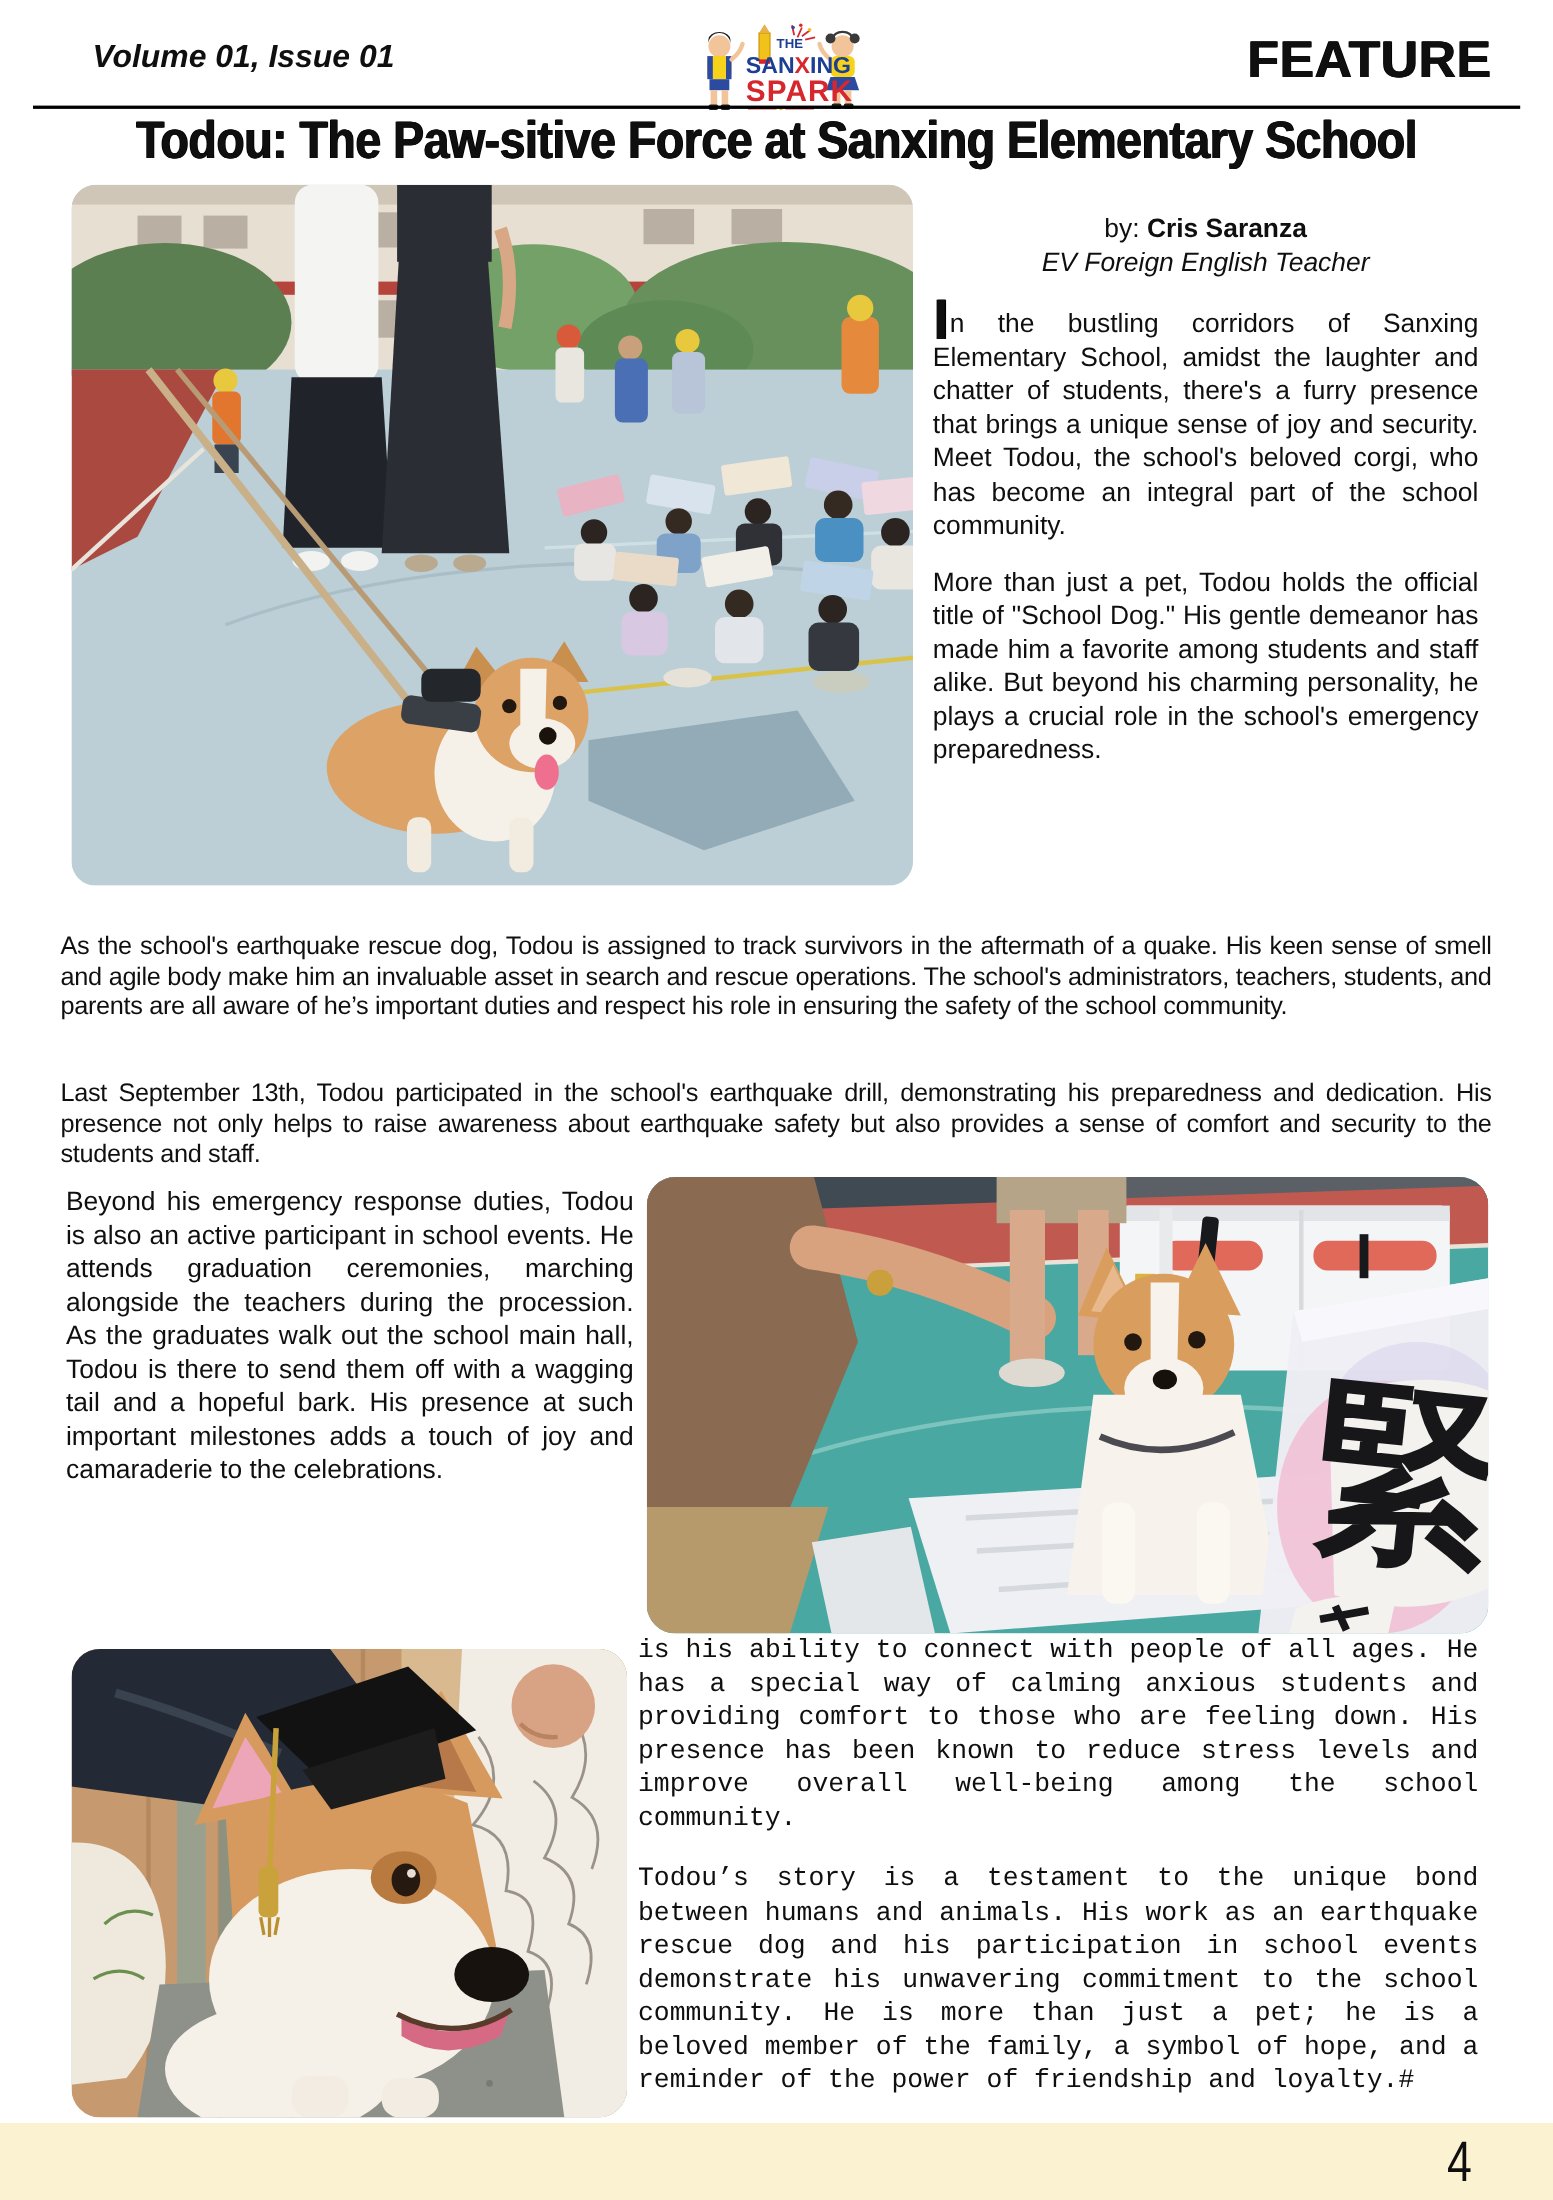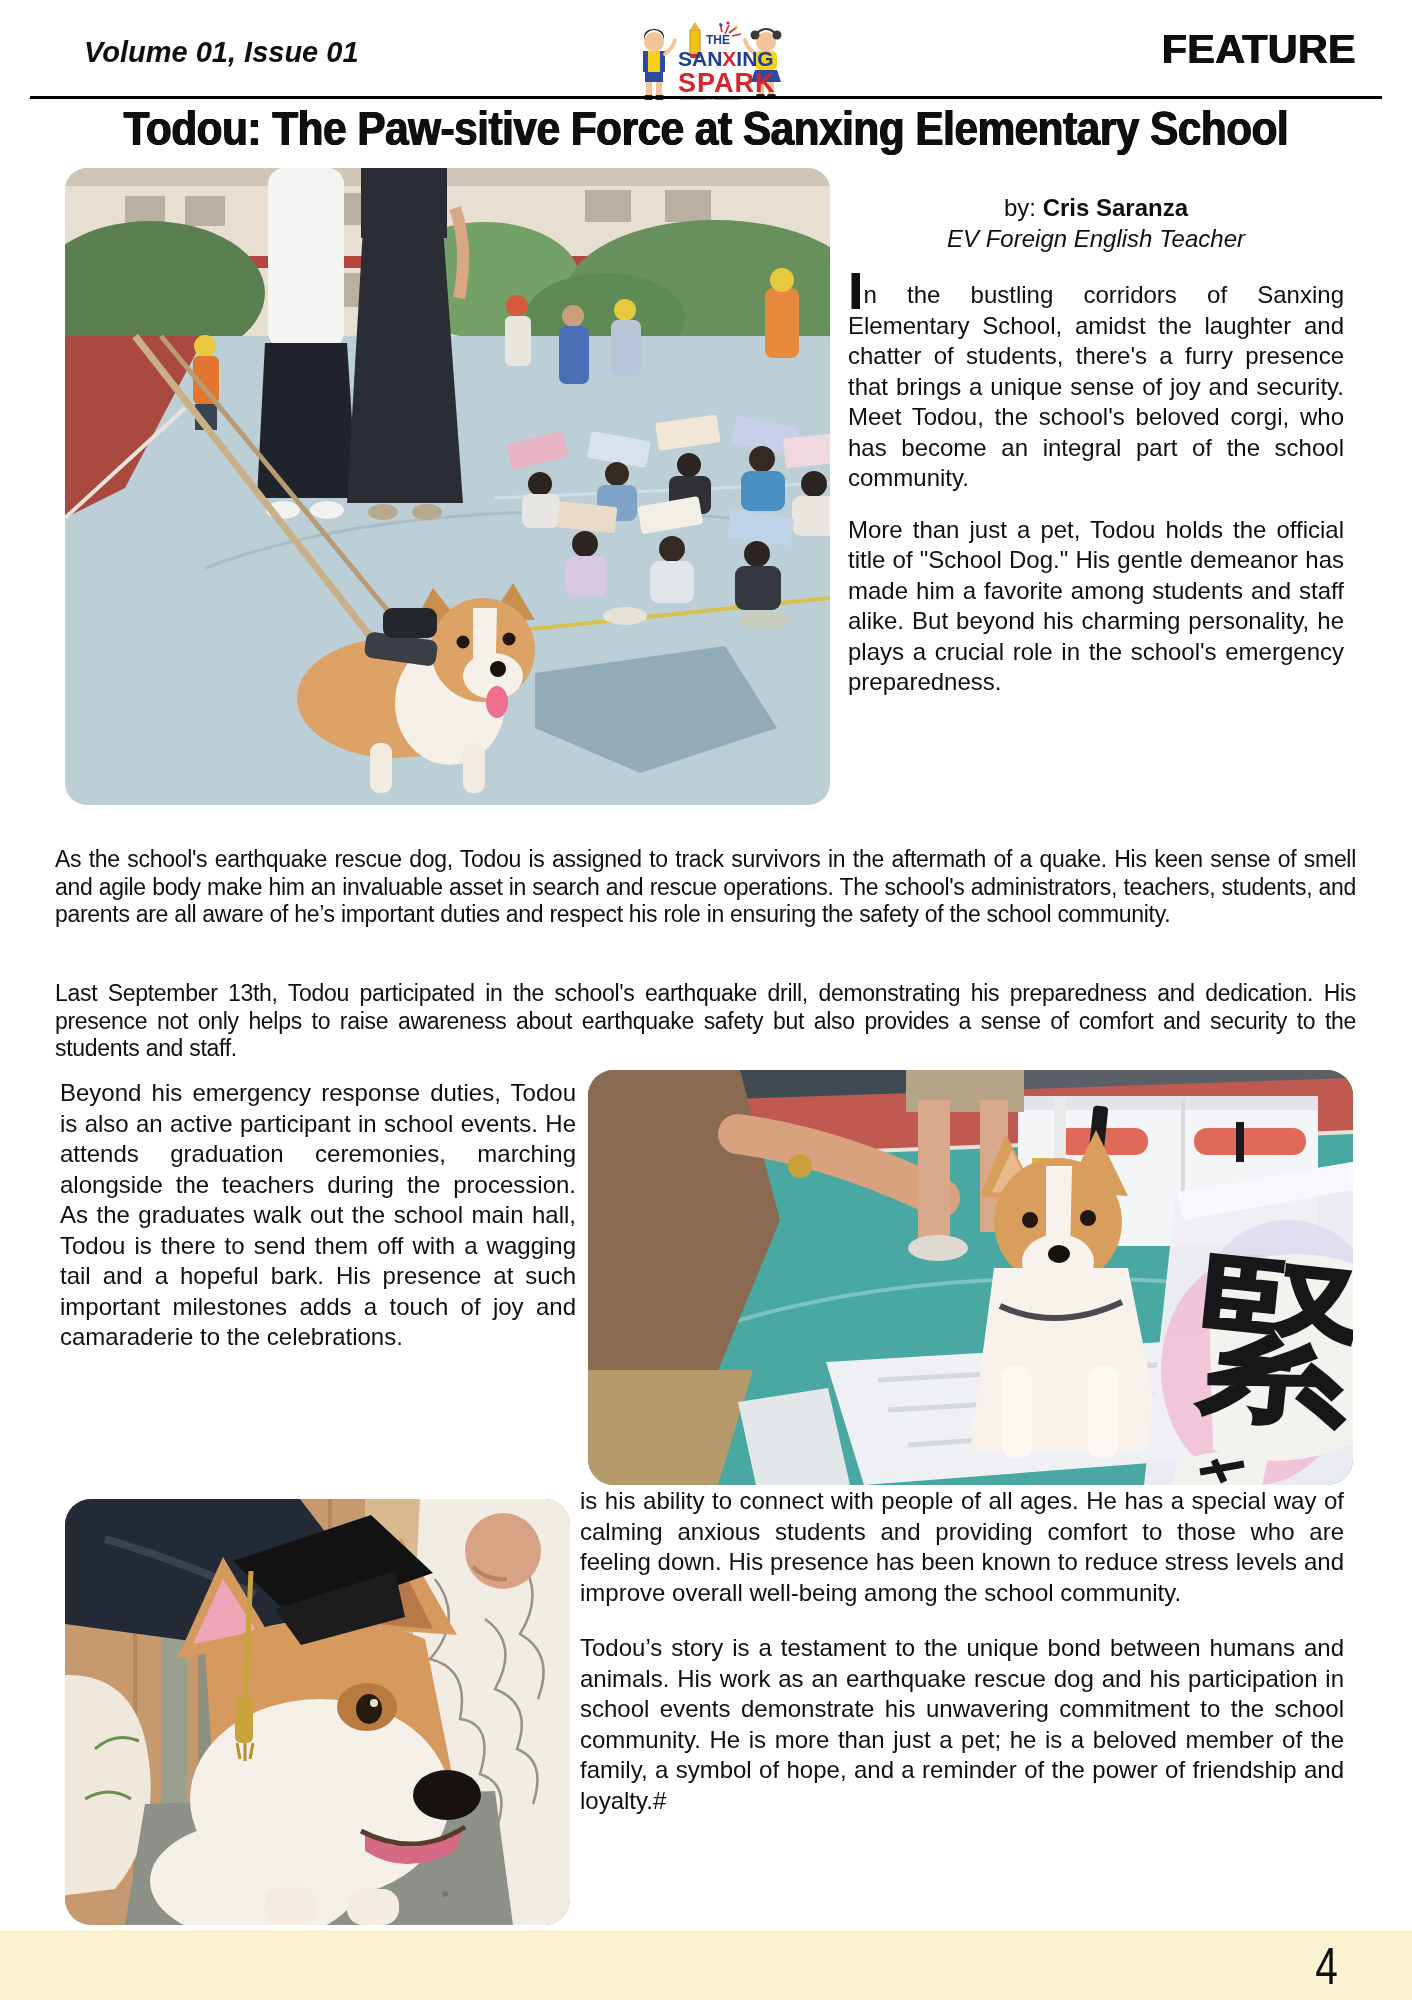--- a/index.html
+++ b/index.html
@@ -1,21 +1,21 @@
 <!DOCTYPE html>
 <html><head>
 <meta charset="utf-8">
 <style>
   html,body{margin:0;padding:0;background:#e9e9e9;}
   .page{position:relative;width:1412px;height:2000px;background:#ffffff;margin:0 auto;
         font-family:"Liberation Sans", sans-serif;color:#0f0f0f;overflow:hidden;}
 
   
   .issue{position:absolute;left:84px;top:36px;font-size:29px;font-style:italic;font-weight:600;}
-  .feature{position:absolute;right:56px;top:26px;font-size:41px;font-weight:700;
+  .feature{position:absolute;right:56px;top:26px;font-size:47px;font-weight:700;
            text-shadow:0.6px 0 #000,-0.6px 0 #000;letter-spacing:0.5px;}
   .logo{position:absolute;left:628px;top:20px;width:164px;height:90px;}
   .rule{position:absolute;left:30px;top:96px;width:1352px;height:3px;background:#000;}
 
   
   .title{position:absolute;left:0;top:101px;width:1412px;text-align:center;font-size:48px;
          font-weight:700;white-space:nowrap;letter-spacing:-0.5px;
          transform:scaleX(0.88);transform-origin:50% 50%;
          text-shadow:0.7px 0 #000,-0.7px 0 #000;}
 
@@ -40,21 +40,21 @@
 
   .full-para{position:absolute;left:55px;width:1301px;text-align:justify;
              font-size:23px;line-height:27.6px;letter-spacing:-0.3px;}
   .p3{top:826px;margin-top:20px;}
   .p4{top:957px;}
 
   .left-col{position:absolute;left:60px;top:1078px;width:516px;}
   .left-col .p5{margin:0;}
   .left-col .p6{margin-top:25px;font-size:24px;text-align:left;}
 
-  .bottom-right{position:absolute;left:580px;top:1486px;width:764px;}
+  .bottom-right{position:absolute;left:580px;top:1486px;width:764px;font-family:Liberation Mono, monospace;}
   .bottom-right .p7{margin:0;}
   .bottom-right .p8{margin-top:25px;}
 
   
   .footer{position:absolute;left:0;top:1930px;width:1412px;height:70px;background:#FBF2D2;}
   .page-number{position:absolute;right:74px;top:6px;font-size:52px;font-weight:400;
                display:inline-block;transform:scaleX(0.78);transform-origin:100% 50%;}
 </style>
 </head>
 <body>

